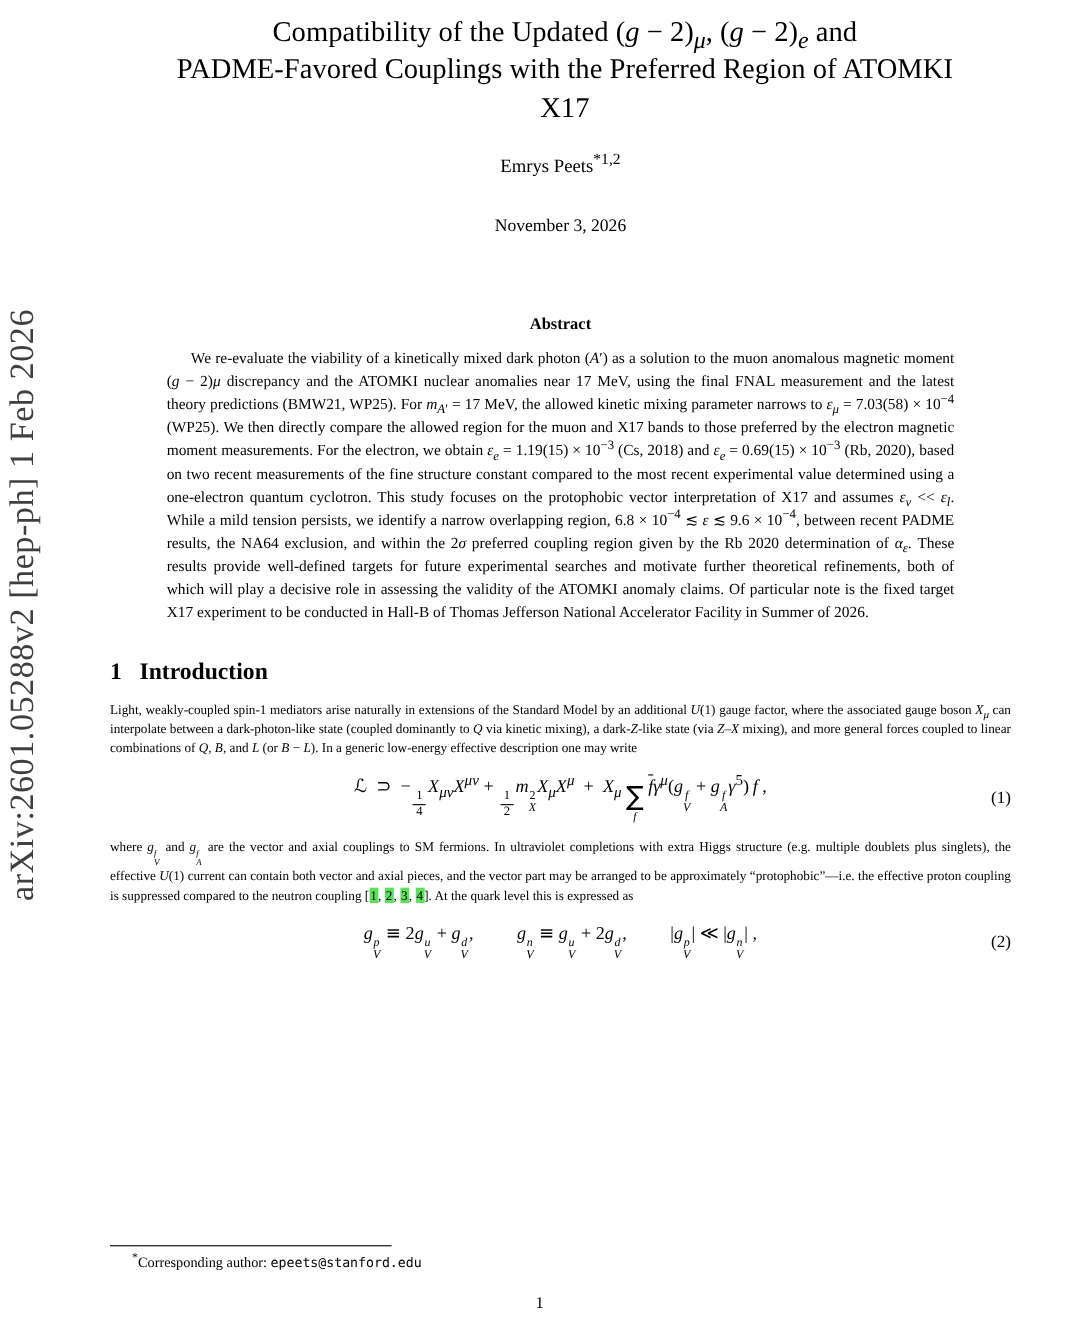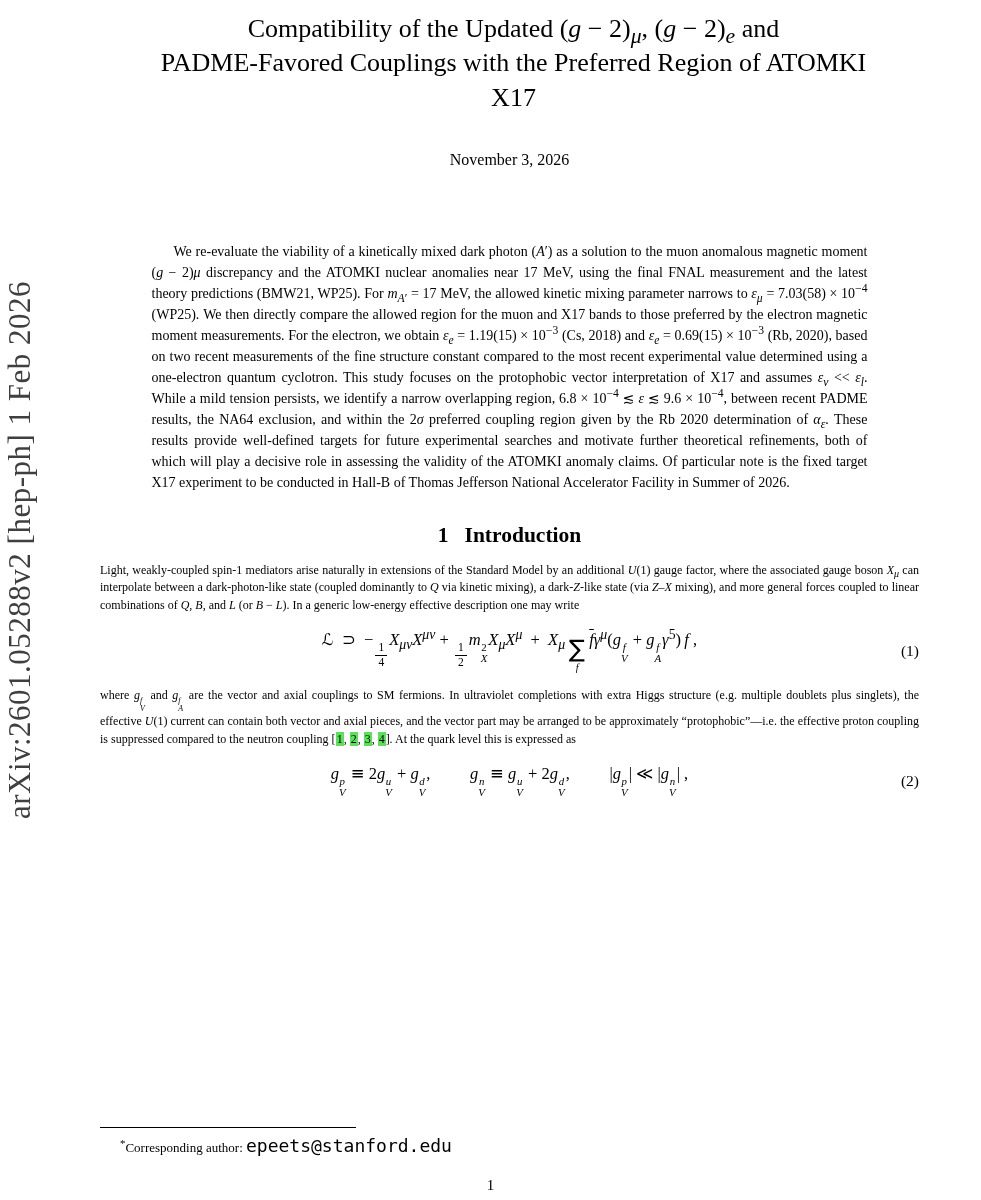--- a/index.html
+++ b/index.html
@@ -16,21 +16,21 @@
   .title{font-size:26px;font-weight:normal;text-align:center;line-height:1.32;margin:0 -12px 0 -4px;}
   .author{margin-top:26px;text-align:center;font-size:17px;}
   .affil{text-align:center;font-size:16.5px;line-height:1.5;}
   .affil.first{margin-top:8px;}
   .date{margin-top:36px;text-align:center;font-size:16px;}
 
   .abstract{width:740px;margin:72px auto 0;}
   .abstract-heading{text-align:center;font-weight:bold;font-size:15px;margin-bottom:12px;}
   .abstract-body{font-size:14px;line-height:1.5;text-align:justify;text-indent:22px;margin:12px;}
 
-  .section-heading{margin:30px 0 0;font-size:21.5px;font-weight:bold;text-align:center;}
+  .section-heading{margin:30px 0 0;font-size:21.5px;font-weight:bold;}
   .secspace{display:inline-block;width:16px;}
 
   .body-par{font-size:12px;line-height:1.45;text-align:justify;margin:14px 0 0;}
 
   .equation{position:relative;text-align:center;margin:16px 0 0;font-size:16.5px;}
   .eq-number{position:absolute;right:0;top:50%;transform:translateY(-50%);font-size:15.5px;}
 
   .frac{display:inline-flex;flex-direction:column;vertical-align:-0.55em;text-align:center;font-size:0.7em;line-height:1.15;margin:0 2px;}
   .frac>span:first-child{border-bottom:1px solid #000;padding:0 3px;}
   .ss{display:inline-flex;flex-direction:column;vertical-align:-0.5em;font-size:0.66em;line-height:1.05;margin-right:1px;}
@@ -39,42 +39,44 @@
   .sum-sym{font-size:1.45em;line-height:1;}
   .sum-lim{font-size:0.62em;line-height:1.1;}
   .bar{text-decoration:overline;}
   .sym{font-family:"DejaVu Sans","DejaVu Serif",sans-serif;}
   .qquad{display:inline-block;width:2.4em;}
   .cite{background:var(--cite,#5ce05c);padding:0 1px;}
 
   .footnote-block{position:absolute;left:100px;right:46px;bottom:44px;}
   .footnote-rule{width:256px;border-top:1px solid #000;margin-bottom:7px;}
   .footnote{font-size:13px;text-indent:20px;}
-  .mono{font-family:"DejaVu Sans Mono",monospace;font-size:18px;}
+  .mono{font-family:"DejaVu Sans Mono",monospace;font-size:12px;}
 
   .page-num{position:absolute;left:0;right:0;bottom:6px;text-align:center;font-size:15px;}
 
   sub,sup{line-height:0;}
 </style>
 </head>
 <body>
 
 <div class="page">
 
   <div class="arxiv-banner">arXiv:2601.05288v2  [hep-ph]  1 Feb 2026</div>
 
   <div class="content">
 
     <h1 class="title">Compatibility of the Updated (<i>g</i> − 2)<sub><i>μ</i></sub>, (<i>g</i> − 2)<sub><i>e</i></sub> and<br>PADME-Favored Couplings with the Preferred Region of ATOMKI<br>X17</h1>
 
+    <div class="author">Emrys Peets<sup>*1,2</sup></div>
 
 
     <div class="date">November 3, 2026</div>
 
     <div class="abstract">
+      <div class="abstract-heading">Abstract</div>
       <p class="abstract-body">We re-evaluate the viability of a kinetically mixed dark photon (<i>A</i>′) as a solution to the muon anomalous magnetic moment (<i>g</i> − 2)<i>μ</i> discrepancy and the ATOMKI nuclear anomalies near 17 MeV, using the final FNAL measurement and the latest theory predictions (BMW21, WP25). For <i>m</i><sub><i>A</i>′</sub> = 17 MeV, the allowed kinetic mixing parameter narrows to <i>ε</i><sub><i>μ</i></sub> = 7.03(58) × 10<sup>−4</sup> (WP25). We then directly compare the allowed region for the muon and X17 bands to those preferred by the electron magnetic moment measurements. For the electron, we obtain <i>ε</i><sub><i>e</i></sub> = 1.19(15) × 10<sup>−3</sup> (Cs, 2018) and <i>ε</i><sub><i>e</i></sub> = 0.69(15) × 10<sup>−3</sup> (Rb, 2020), based on two recent measurements of the fine structure constant compared to the most recent experimental value determined using a one-electron quantum cyclotron. This study focuses on the protophobic vector interpretation of X17 and assumes <i>ε</i><sub><i>ν</i></sub> &lt;&lt; <i>ε</i><sub><i>l</i></sub>. While a mild tension persists, we identify a narrow overlapping region, 6.8 × 10<sup>−4</sup> <span class="sym">≲</span> <i>ε</i> <span class="sym">≲</span> 9.6 × 10<sup>−4</sup>, between recent PADME results, the NA64 exclusion, and within the 2<i>σ</i> preferred coupling region given by the Rb 2020 determination of <i>α</i><sub><i>ε</i></sub>. These results provide well-defined targets for future experimental searches and motivate further theoretical refinements, both of which will play a decisive role in assessing the validity of the ATOMKI anomaly claims. Of particular note is the fixed target X17 experiment to be conducted in Hall-B of Thomas Jefferson National Accelerator Facility in Summer of 2026.</p>
     </div>
 
     <h2 class="section-heading"><span>1</span><span class="secspace"></span><span>Introduction</span></h2>
 
     <p class="body-par">Light, weakly-coupled spin-1 mediators arise naturally in extensions of the Standard Model by an additional <i>U</i>(1) gauge factor, where the associated gauge boson <i>X</i><sub><i>μ</i></sub> can interpolate between a dark-photon-like state (coupled dominantly to <i>Q</i> via kinetic mixing), a dark-<i>Z</i>-like state (via <i>Z</i>–<i>X</i> mixing), and more general forces coupled to linear combinations of <i>Q</i>, <i>B</i>, and <i>L</i> (or <i>B</i> − <i>L</i>). In a generic low-energy effective description one may write</p>
 
     <div class="equation">
       <span class="eq-body"><span class="sym">ℒ</span>&nbsp;&nbsp;<span class="sym">⊃</span>&nbsp;&nbsp;−<span class="frac">
             <span>1</span>

